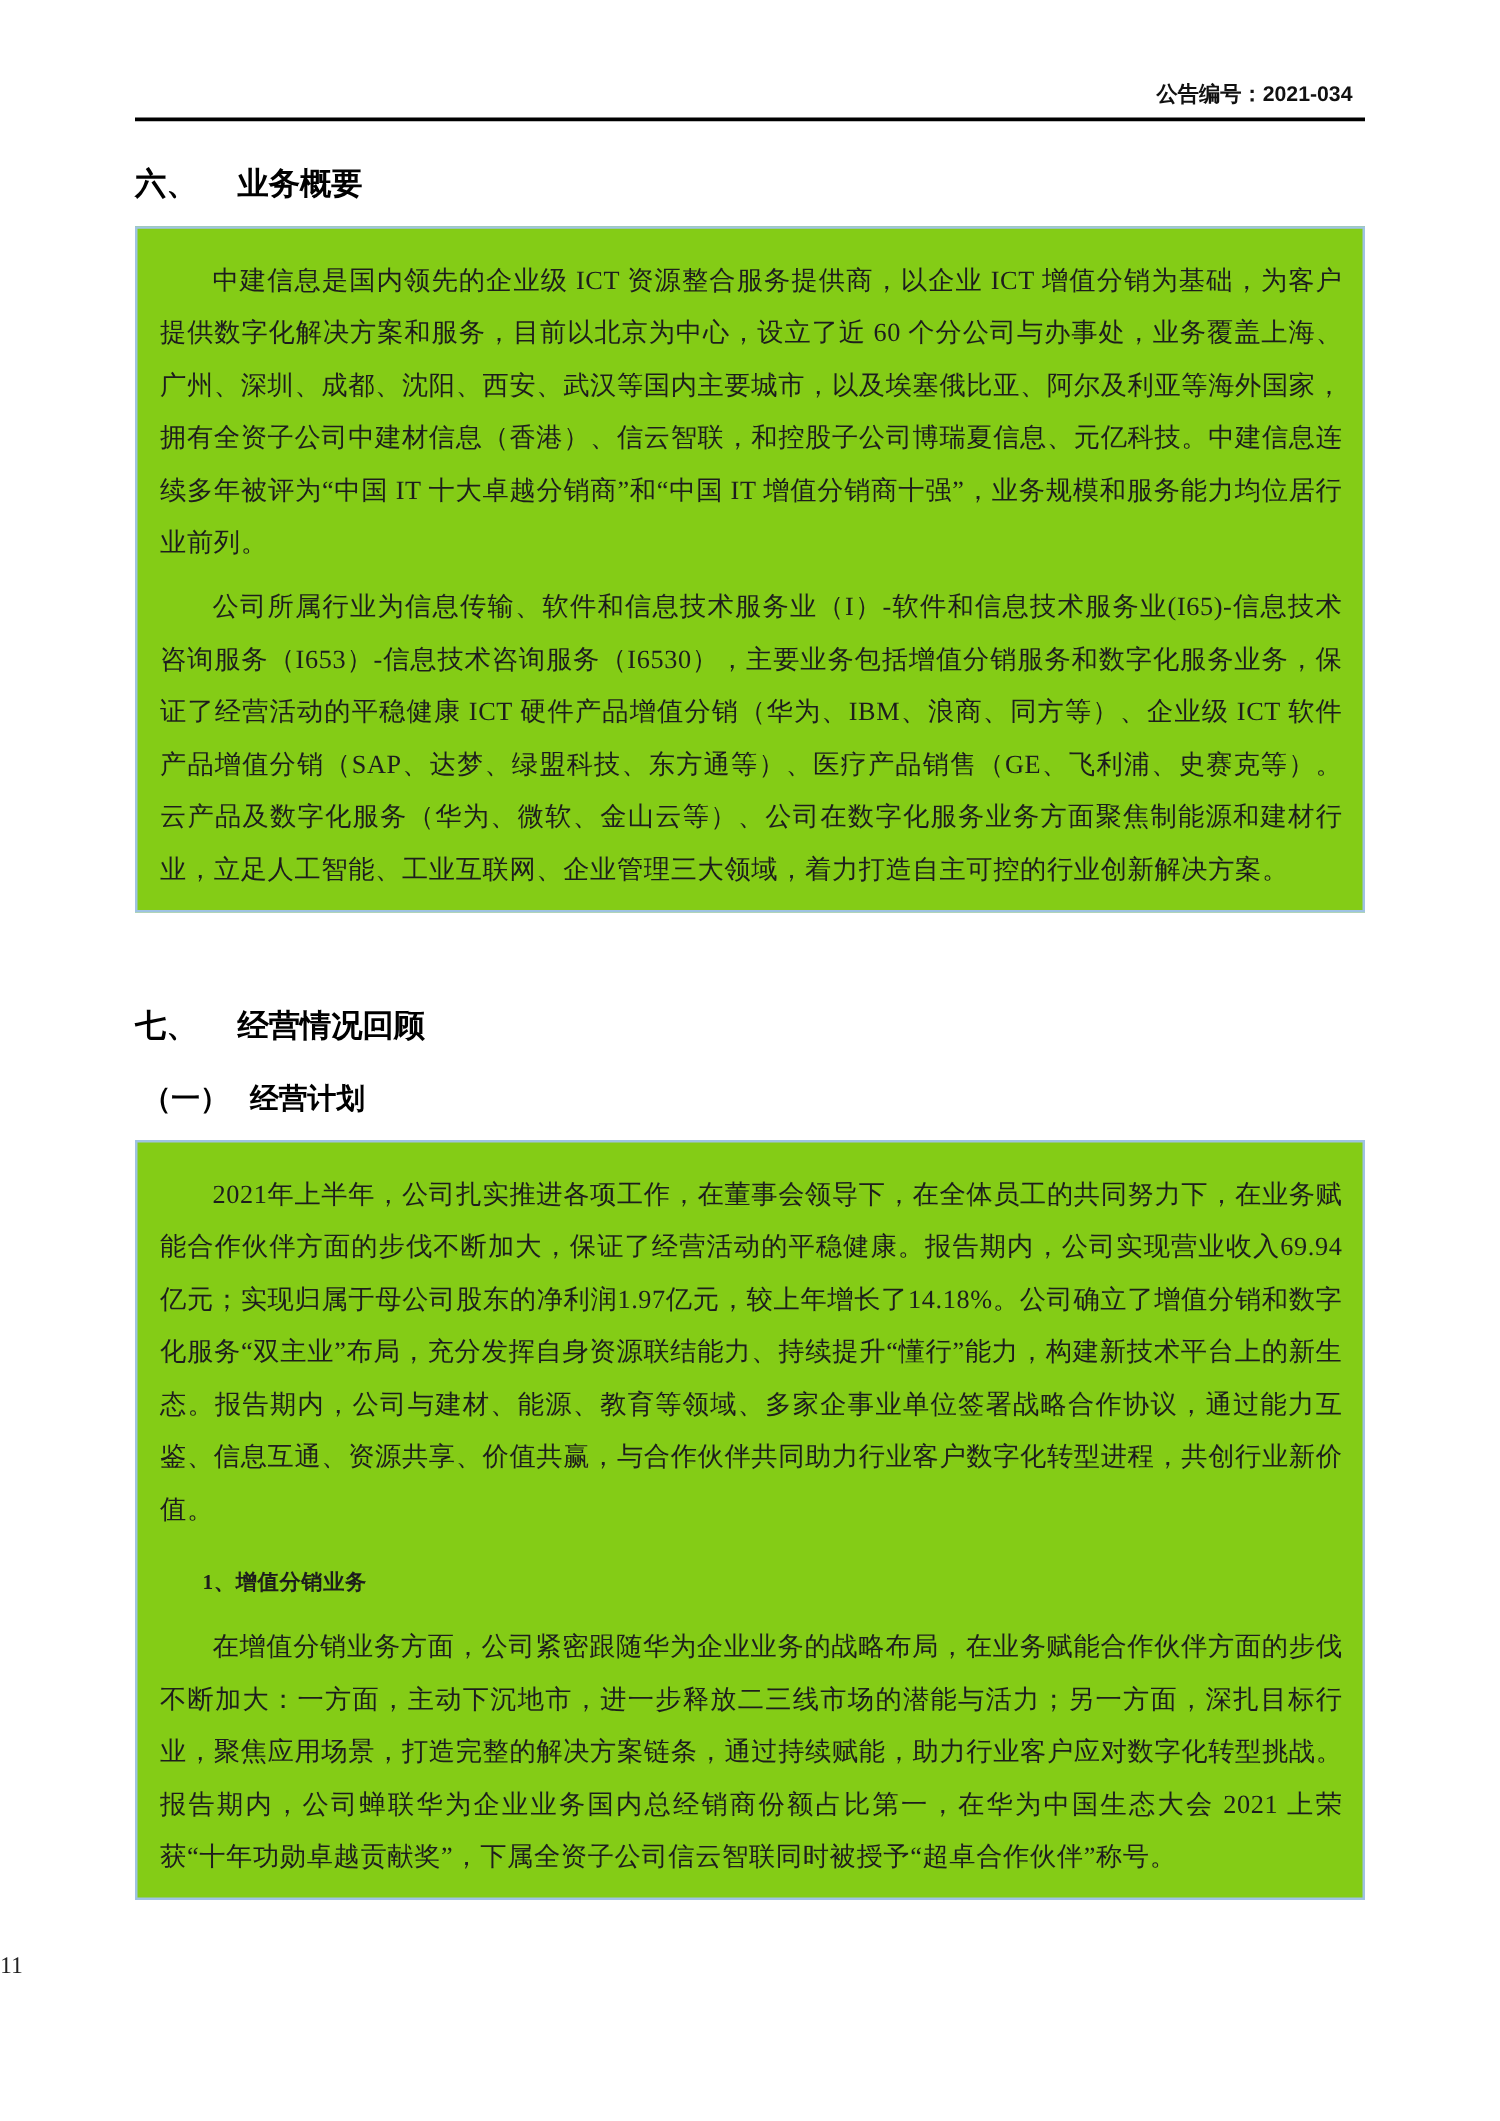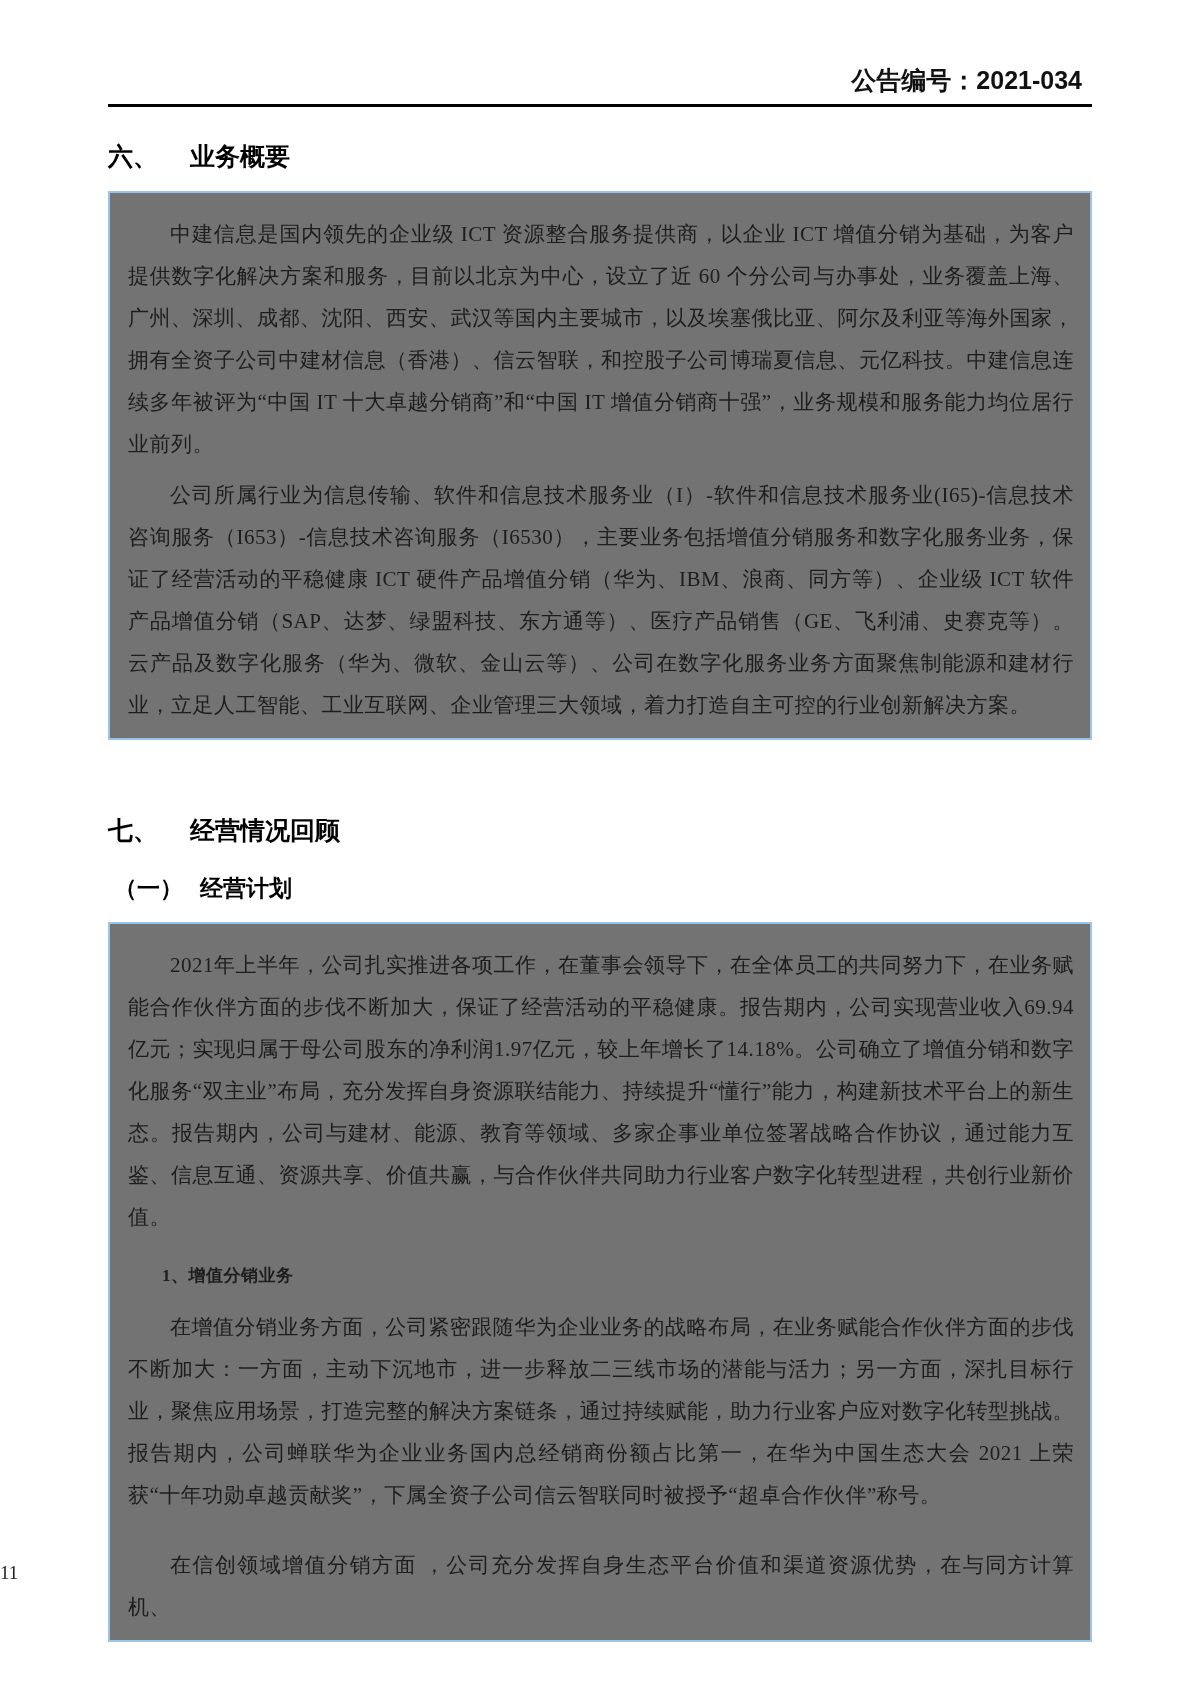--- a/index.html
+++ b/index.html
@@ -18,21 +18,21 @@
     position: relative;
     box-sizing: border-box;
     width: 1200px;
     height: 1697px;
     padding: 64px 108px 0 108px;
   }
   .doc-number {
     text-align: right;
     font-family: "Liberation Sans", "DejaVu Sans", sans-serif;
     font-weight: 600;
-    font-size: 25px;
+    font-size: 17px;
     color: #111111;
     padding-right: 10px;
   }
   .header-rule {
     height: 3px;
     background: #000000;
     margin-top: 7px;
   }
   .sec-heading {
     display: flex;
@@ -47,21 +47,21 @@
     display: flex;
     font-family: "Liberation Sans", "DejaVu Sans", sans-serif;
     font-weight: bold;
     font-size: 23px;
     color: #000000;
     margin: 26px 0 0 6px;
   }
   .subsec-heading .sec-num { width: 86px; flex: 0 0 auto; }
   .text-box {
     border: 2px solid #9fc3e3;
-    background: #737373;
+    background: #84cc16;
     margin-top: 18px;
     padding: 20px 16px 12px 18px;
     font-size: 21px;
     line-height: 42px;
     text-align: justify;
     letter-spacing: 0.5px;
   }
   .text-box p {
     margin: 0 0 9px 0;
     text-indent: 2em;
@@ -111,18 +111,17 @@
 
   <div class="subsec-heading">
     <span class="sec-num">（一）</span>
     <span>经营计划</span>
   </div>
 
   <div class="text-box">
     <p>2021年上半年，公司扎实推进各项工作，在董事会领导下，在全体员工的共同努力下，在业务赋能合作伙伴方面的步伐不断加大，保证了经营活动的平稳健康。报告期内，公司实现营业收入69.94亿元；实现归属于母公司股东的净利润1.97亿元，较上年增长了14.18%。公司确立了增值分销和数字化服务“双主业”布局，充分发挥自身资源联结能力、持续提升“懂行”能力，构建新技术平台上的新生态。报告期内，公司与建材、能源、教育等领域、多家企事业单位签署战略合作协议，通过能力互鉴、信息互通、资源共享、价值共赢，与合作伙伴共同助力行业客户数字化转型进程，共创行业新价值。</p>
     <div class="sub-item-heading">1、增值分销业务</div>
     <p>在增值分销业务方面，公司紧密跟随华为企业业务的战略布局，在业务赋能合作伙伴方面的步伐不断加大：一方面，主动下沉地市，进一步释放二三线市场的潜能与活力；另一方面，深扎目标行业，聚焦应用场景，打造完整的解决方案链条，通过持续赋能，助力行业客户应对数字化转型挑战。报告期内，公司蝉联华为企业业务国内总经销商份额占比第一，在华为中国生态大会 2021 上荣获“十年功勋卓越贡献奖”，下属全资子公司信云智联同时被授予“超卓合作伙伴”称号。</p>
-    <p class="gap-top">在信创领域增值分销方面 ，公司充分发挥自身生态平台价值和渠道资源优势，在与同方计算机、</p>
   </div>
 
   <div class="page-number">11</div>
 
 </div>
 
 </body></html>

